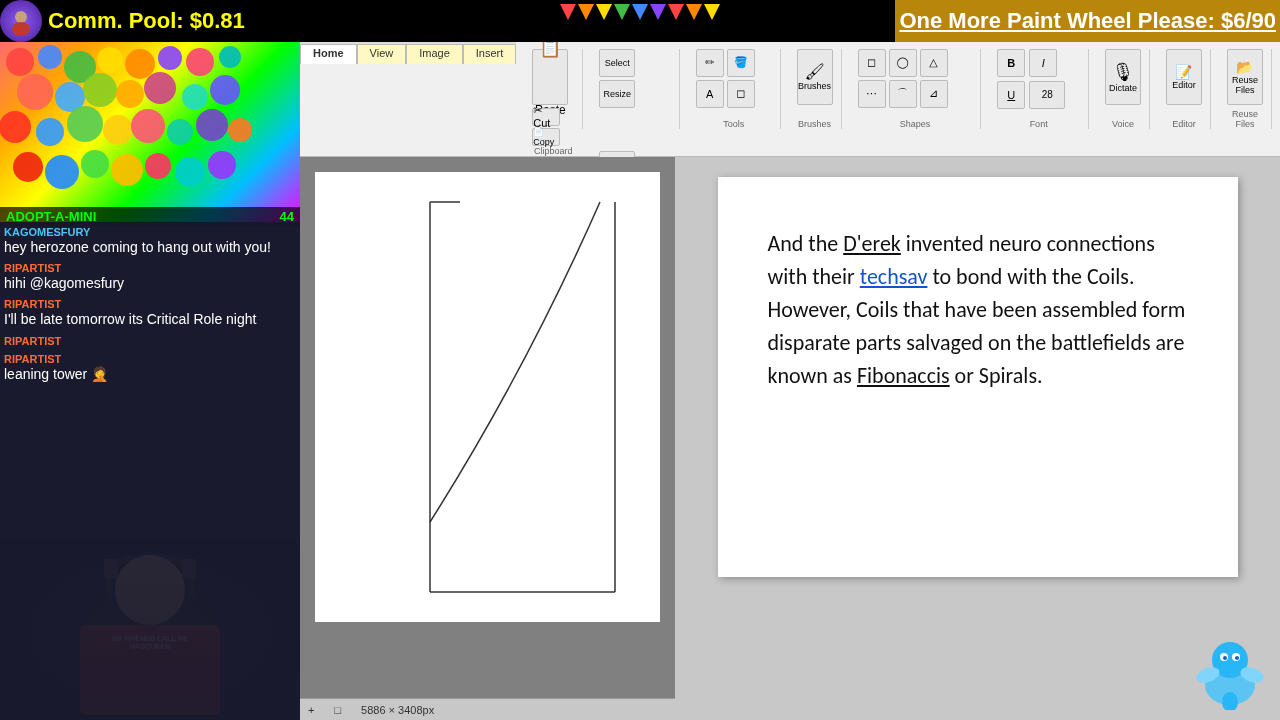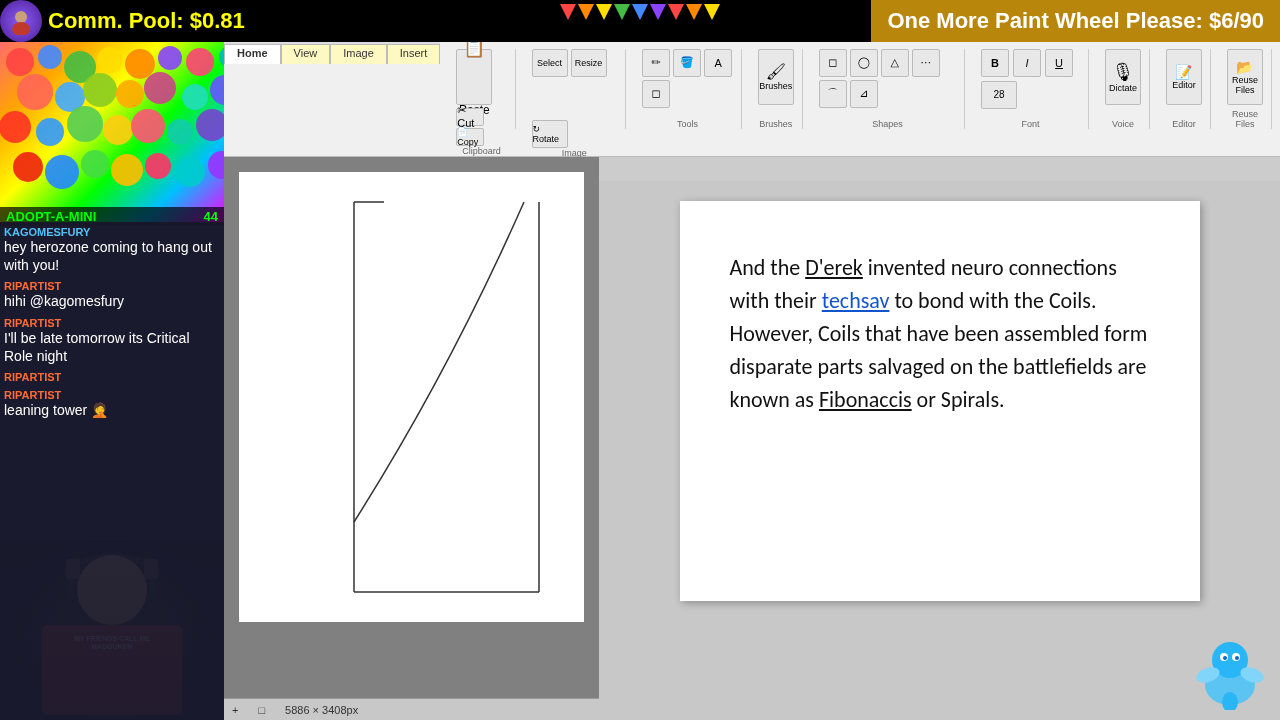--- a/index.html
+++ b/index.html
@@ -33,25 +33,26 @@
       font-weight: bold;
       font-family: 'Impact', sans-serif;
     }
     .banner-right {
       position: absolute;
       right: 0;
       background: #b8860b;
       color: #fff;
       font-size: 22px;
       font-weight: bold;
-      padding: 4px 16px;
+      padding: 4px 4px;
       font-family: 'Impact', sans-serif;
       height: 100%;
       display: flex;
       align-items: center;
+      text-decoration: underline;
     }
     .banner-decoration {
       position: absolute;
       left: 50%;
       transform: translateX(-50%);
       display: flex;
       gap: 2px;
       top: 4px;
     }
     .pennant {
@@ -64,21 +65,21 @@
 
     
     .main-content {
       display: flex;
       flex: 1;
       overflow: hidden;
     }
 
     
     .chat-panel {
-      width: 224px;
+      width: 300px;
       flex-shrink: 0;
       background: #1a1a2e;
       display: flex;
       flex-direction: column;
       position: relative;
       overflow: hidden;
     }
     .balls-bg {
       width: 100%;
       height: 180px;
@@ -575,21 +576,21 @@
           </svg>
         </div>
 
         <div style="position:absolute;bottom:0;left:0;right:0;height:22px;background:#c8c8c8;border-top:1px solid #999;display:flex;align-items:center;padding:0 8px;font-size:11px;color:#333;gap:20px;">
           <span>+</span>
           <span>□</span>
           <span>5886 × 3408px</span>
         </div>
       </div>
 
-      <div class="word-area" style="position:relative;margin-top:24px;">
+      <div class="word-area" style="position:relative;">
         <div class="word-doc">
           <p class="word-text">
             And the <span class="word-link">D'erek</span> invented neuro connections with their <span class="word-link-blue">techsav</span> to bond with the Coils. However, Coils that have been assembled form disparate parts salvaged on the battlefields are known as <span class="word-link">Fibonaccis</span> or Spirals.
           </p>
         </div>
 
         <div style="position:absolute;bottom:10px;right:10px;width:80px;height:80px;">
           <svg viewBox="0 0 80 80" xmlns="http://www.w3.org/2000/svg">
             <ellipse cx="40" cy="55" rx="25" ry="20" fill="#4fc3f7" opacity="0.9"></ellipse>
             <circle cx="40" cy="30" r="18" fill="#29b6f6"></circle>

